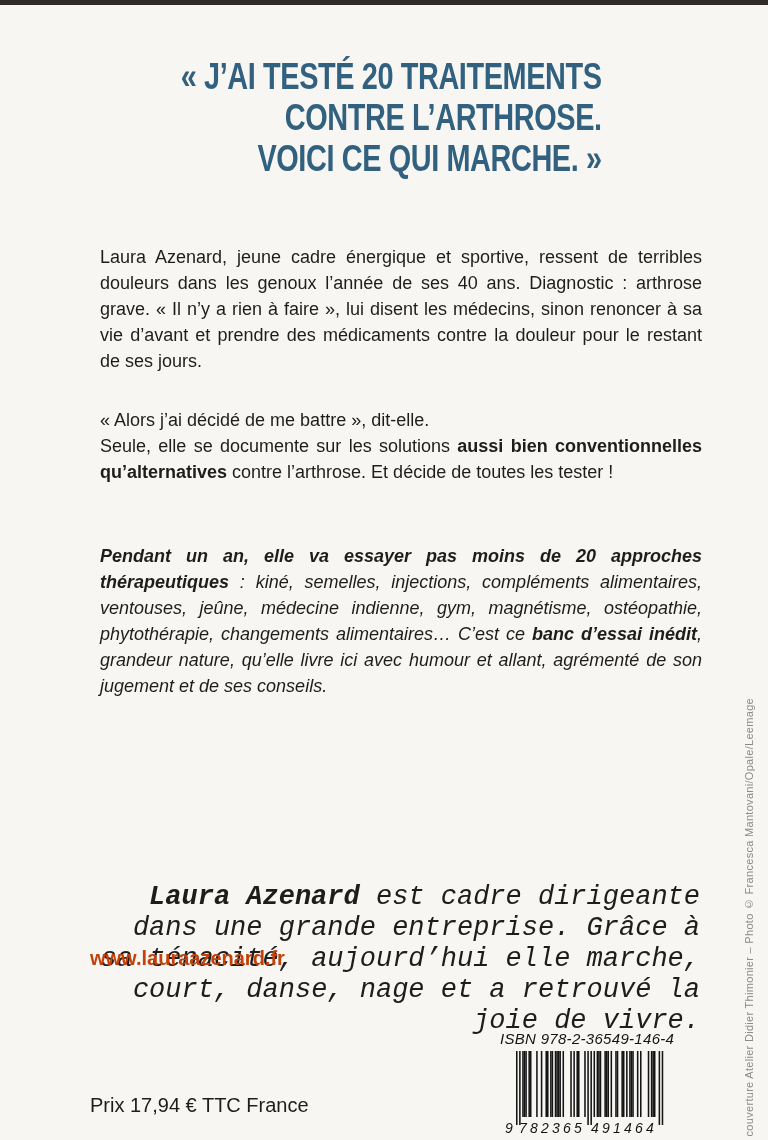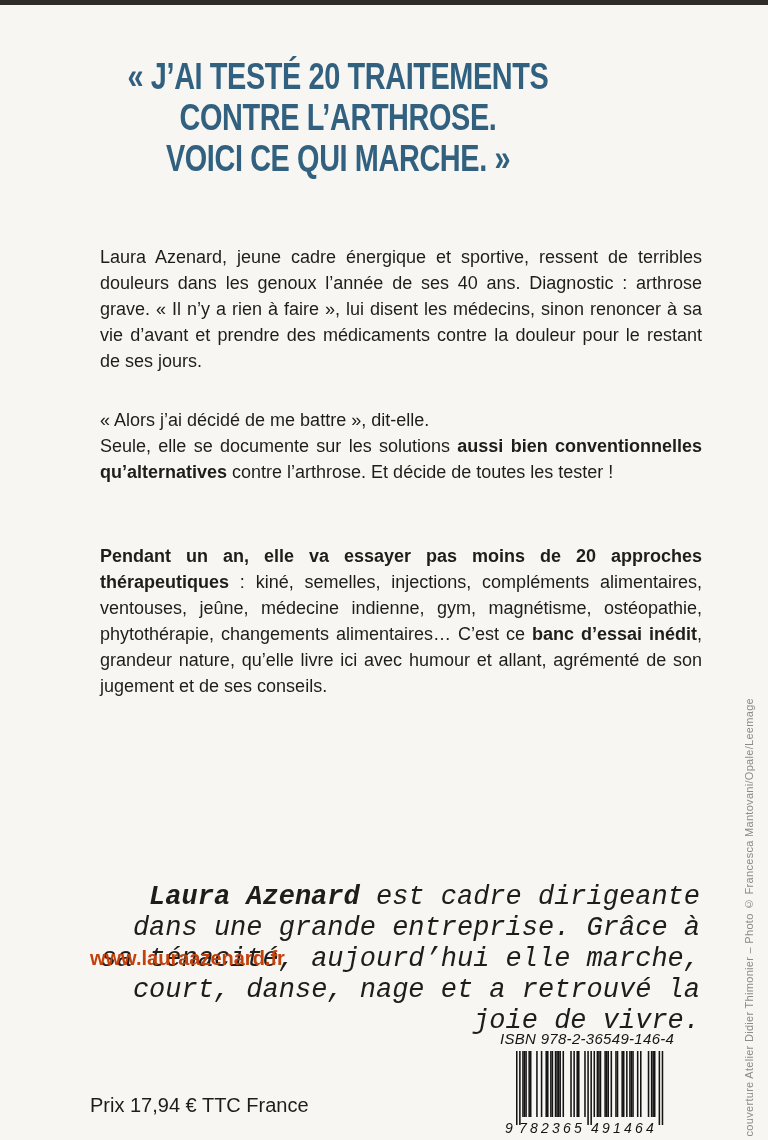--- a/index.html
+++ b/index.html
@@ -11,40 +11,40 @@
     overflow:hidden;
     font-family:"Liberation Sans", sans-serif;
     color:#1d1d1b;
   }
   .top-strip{
     position:absolute;left:0;top:0;width:768px;height:5px;
     background:#302b29;
   }
   .title{
     position:absolute;left:0;top:56px;width:676px;
-    text-align:center;
+    text-align:right;
     color:#31617f;
     font-weight:bold;
     font-size:37px;
     line-height:41px;
     letter-spacing:-0.5px;
   }
   .title .tline{
     transform:scaleX(0.78);
     transform-origin:center;
     white-space:nowrap;
   }
   .body-col{
     position:absolute;left:100px;width:602px;
     font-size:18px;line-height:26px;
     text-align:justify;
   }
   .p1{top:226px;}
   .p2{top:389px;}
-  .p3{top:525px;}
+  .p3{top:525px;font-style:italic;}
   .p4{top:720px;}
   .bio{
     position:absolute;left:90px;top:855px;width:610px;
     font-style:italic;
     font-size:27px;line-height:31px;
     text-align:right;
     font-family:Liberation Mono, monospace;
   }
   .bio b{font-style:italic;}
   .author-site{

